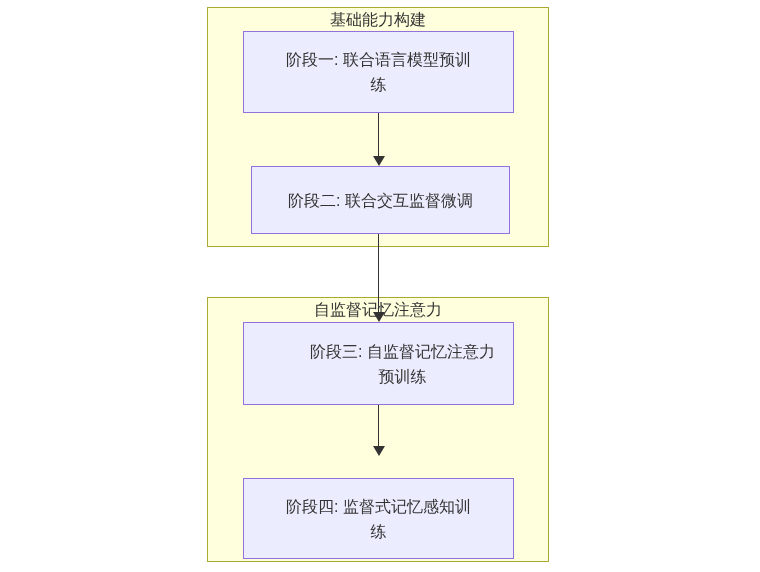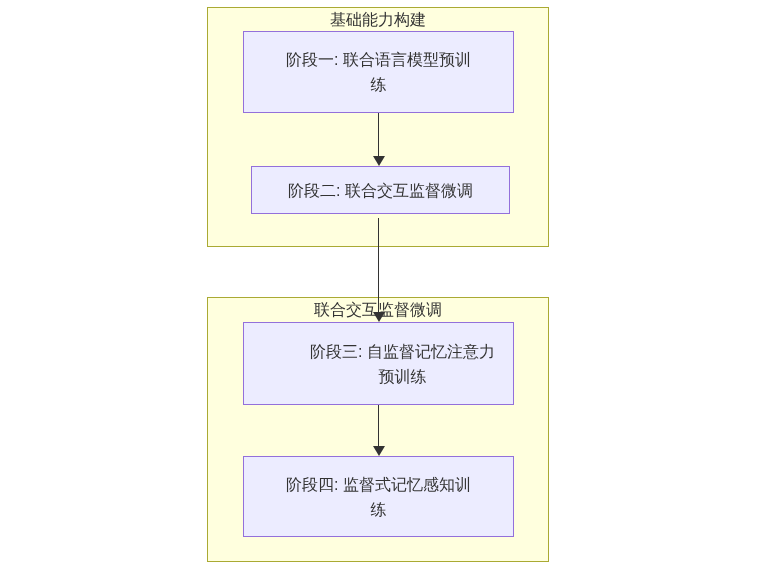--- a/index.html
+++ b/index.html
@@ -47,23 +47,23 @@
     justify-content: center;
     text-align: center;
     font-size: 16px;
     line-height: 25px;
     color: var(--text);
     z-index: 3;
   }
   .node .line { display: block; }
   .node .line:empty { display: none; }
   .node1 { left: 243px; top: 31px;  width: 271px; height: 82px; }
-  .node2 { left: 251px; top: 166px; width: 259px; height: 48px; }
+  .node2 { left: 251px; top: 166px; width: 259px; height: 68px; }
   .node3 { left: 243px; top: 322px; width: 271px; height: 83px; padding-left: 48px; }
-  .node4 { left: 243px; top: 456px; width: 271px; height: 81px; }
+  .node4 { left: 243px; top: 478px; width: 271px; height: 81px; }
   .edge { position: absolute; z-index: 2; }
   .edge .shaft {
     position: absolute;
     left: 377.5px;
     width: 1.5px;
     background: var(--edge);
   }
   .edge .head {
     position: absolute;
     left: 372.5px;
@@ -83,21 +83,21 @@
 </head>
 <body>
 
 <div class="canvas">
 
   <section class="group group1">
     <div class="group-title">基础能力构建</div>
   </section>
 
   <section class="group group2">
-    <div class="group-title">联合交互监督微调</div>
+    <div class="group-title">自监督记忆注意力</div>
   </section>
 
   <div class="edge edge1">
     <div class="shaft"></div>
     <div class="head"></div>
   </div>
   <div class="edge edge2">
     <div class="shaft"></div>
     <div class="head"></div>
   </div>

